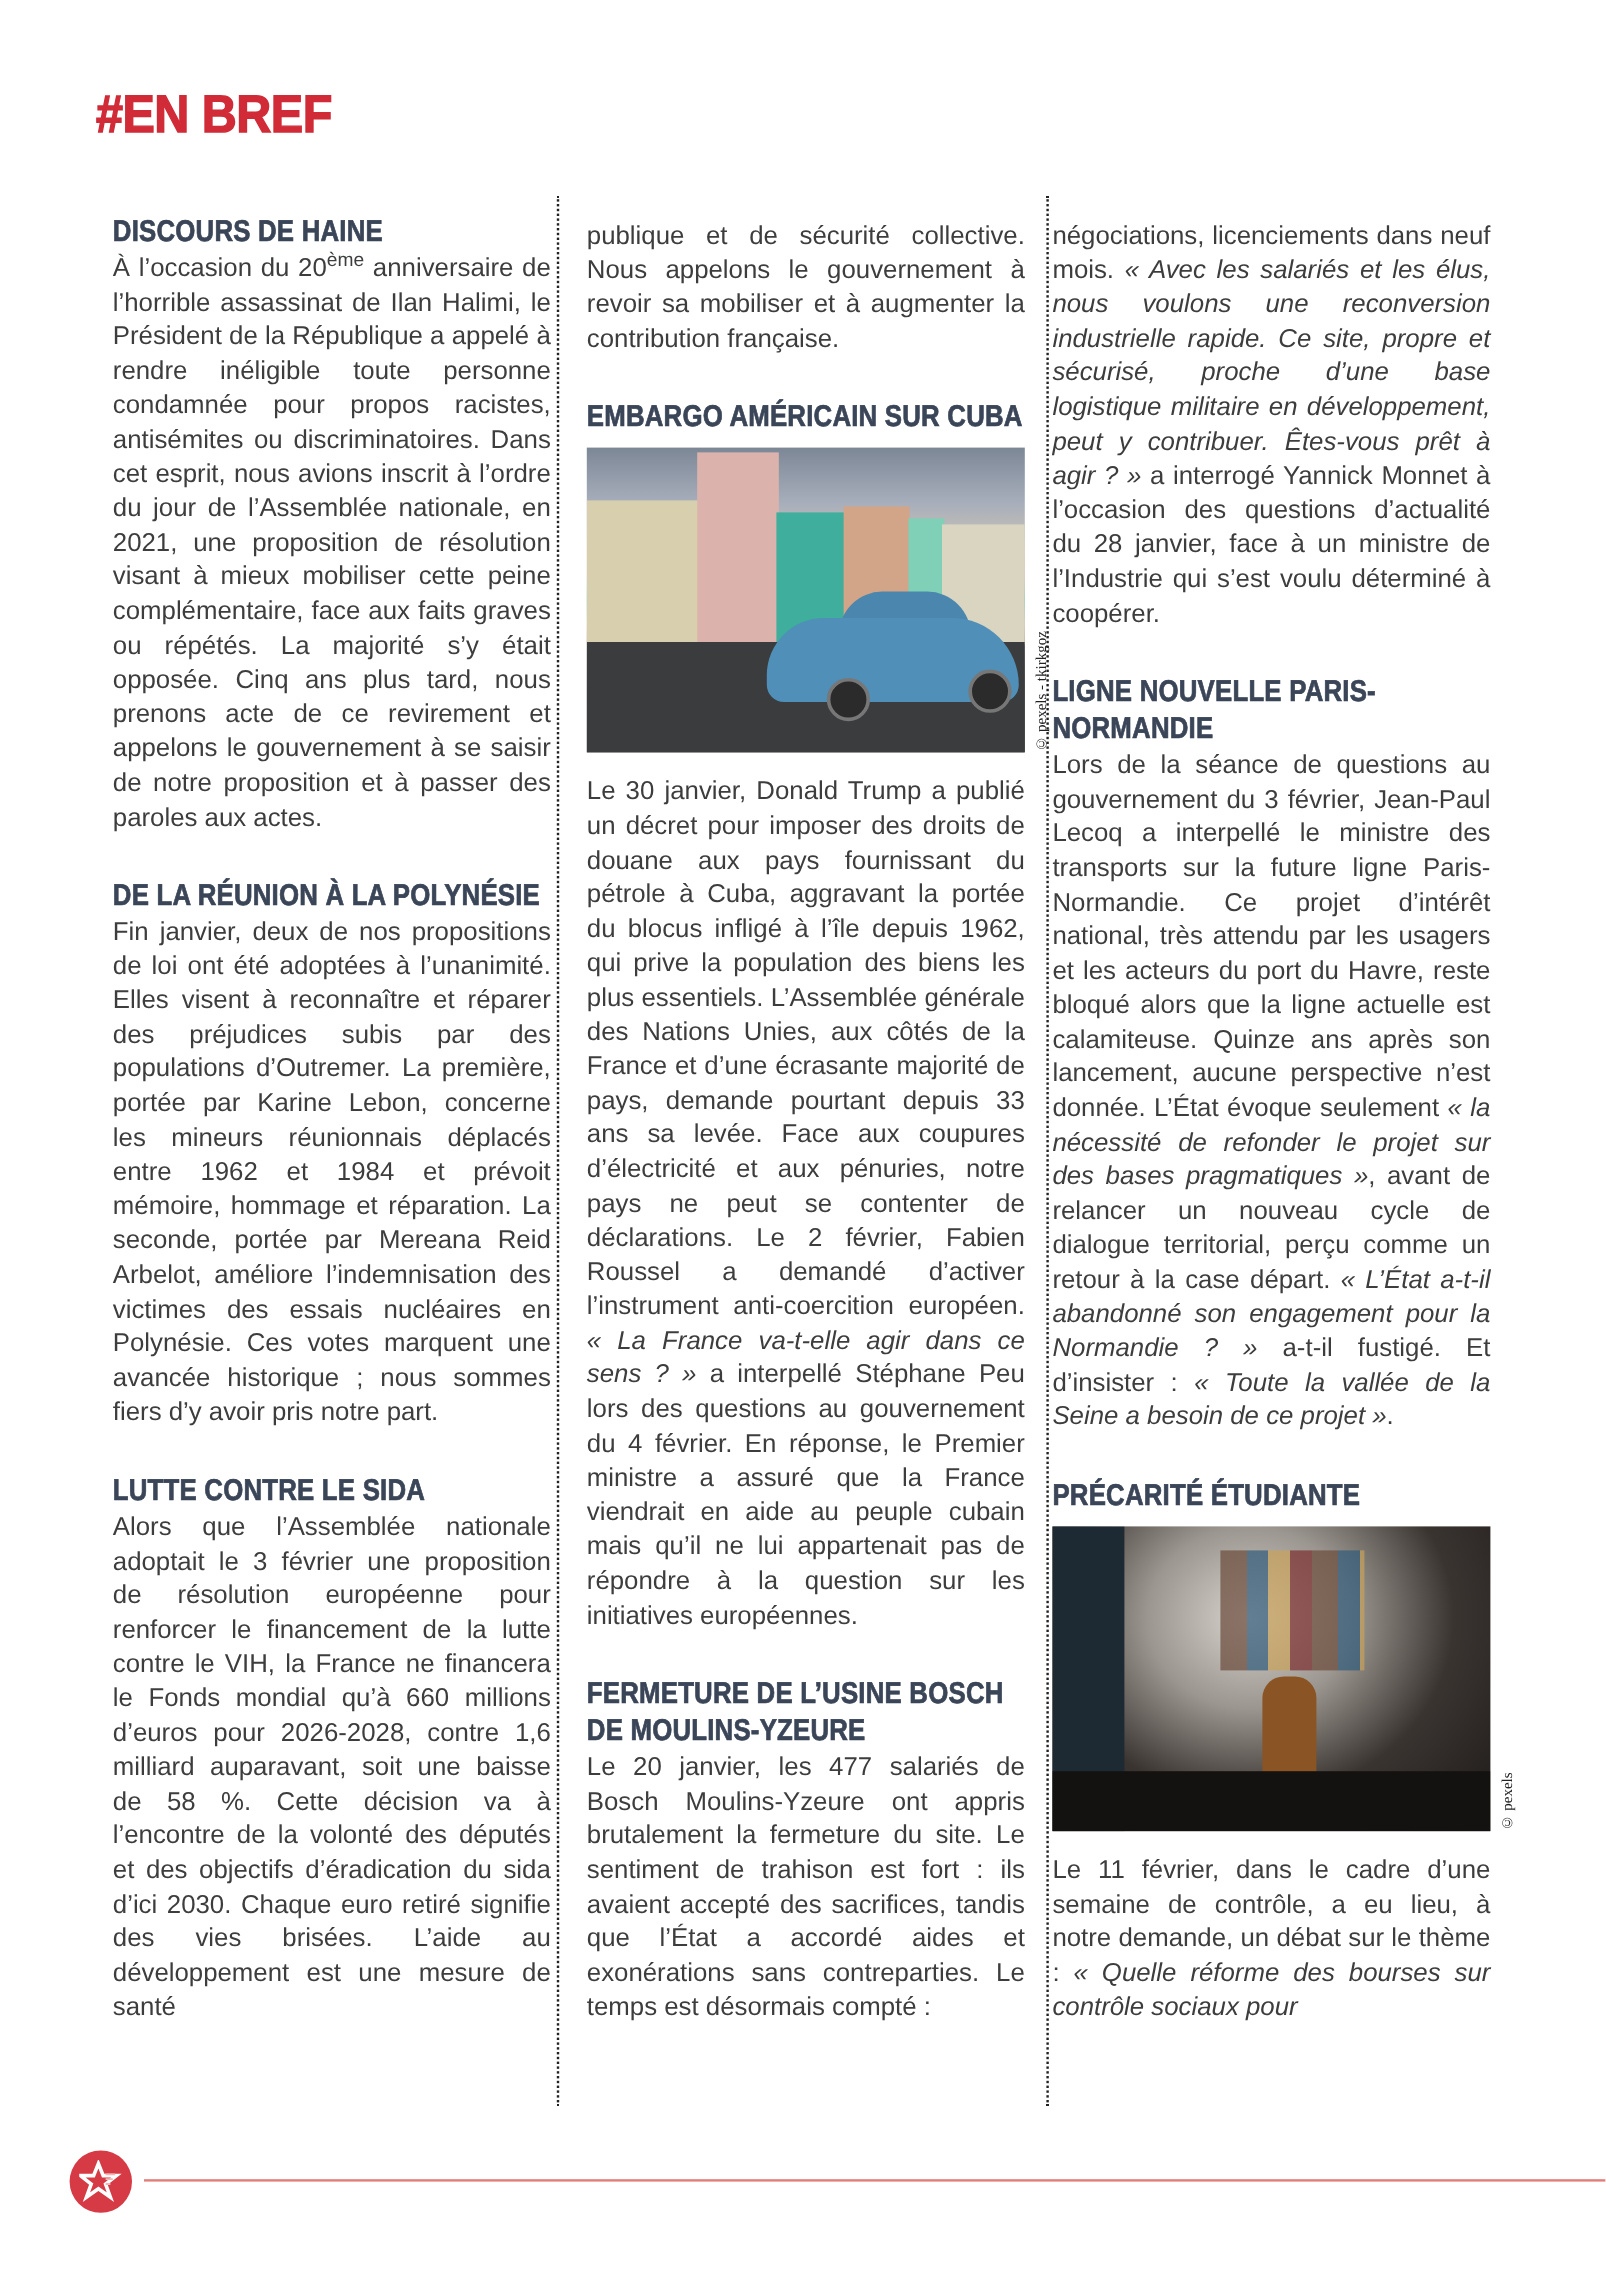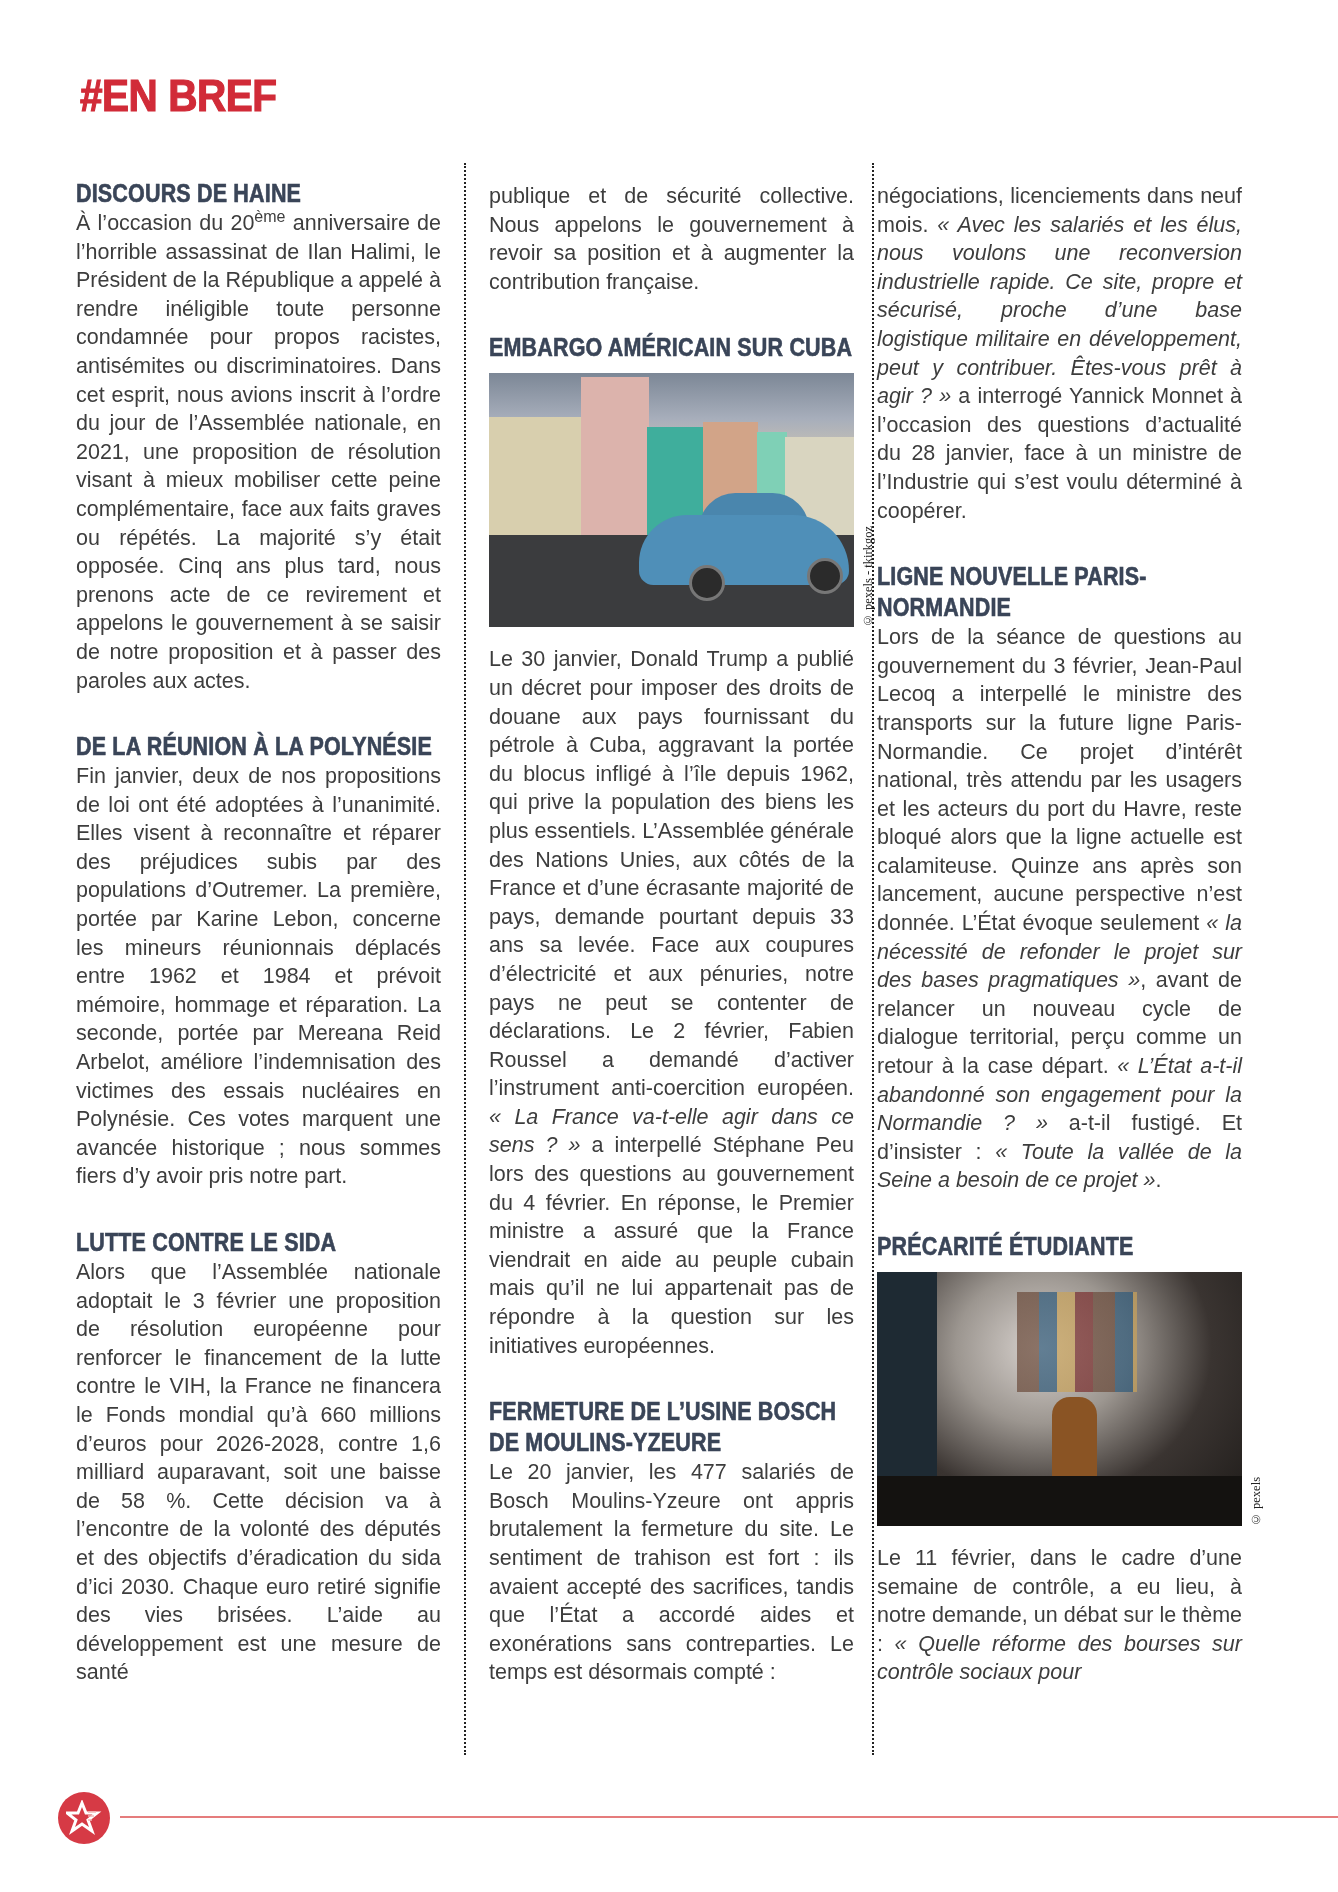--- a/index.html
+++ b/index.html
@@ -3,21 +3,21 @@
 <meta charset="utf-8">
 <style>
   html, body { margin: 0; padding: 0; background: #ffffff; }
   body { width: 1338px; height: 1892px; position: relative; overflow: hidden;
          font-family: "Liberation Sans", "DejaVu Sans", sans-serif; color: #3d3d3d; }
   .page-title { position: absolute; left: 80px; top: 74px; margin: 0;
          font-family: "Liberation Sans", sans-serif; font-weight: 900; font-size: 44px;
          letter-spacing: -0.5px; color: #d12b38; transform: scaleX(0.92); transform-origin: left top;
          line-height: 1; -webkit-text-stroke: 1.2px #d12b38; }
   .col { position: absolute; top: 178px; width: 365px; }
-  .col1 { left: 76px; }
+  .col1 { left: 94px; }
   .col2 { left: 489px; top: 182px; }
   .col3 { left: 877px; top: 182px; }
   .divider { position: absolute; top: 163px; height: 1592px; width: 0;
          border-left: 2.5px dotted #222; }
   .div1 { left: 464px; }
   .div2 { left: 872px; }
   .section-heading { margin: 0; font-family: "Liberation Sans", sans-serif; font-weight: 900;
          font-size: 25px; line-height: 31px; color: #3a4558; text-transform: uppercase;
          transform: scaleX(0.86); transform-origin: left top; width: 116%;
          -webkit-text-stroke: 0.6px #3a4558; letter-spacing: 0.2px; }
@@ -67,21 +67,21 @@
     <p class="body-text">Fin janvier, deux de nos propositions de loi ont été adoptées à l’unanimité. Elles visent à reconnaître et réparer des préjudices subis par des populations d’Outremer. La première, portée par Karine Lebon, concerne les mineurs réunionnais déplacés entre 1962 et 1984 et prévoit mémoire, hommage et réparation. La seconde, portée par Mereana Reid Arbelot, améliore l’indemnisation des victimes des essais nucléaires en Polynésie. Ces votes marquent une avancée historique ; nous sommes fiers d’y avoir pris notre part.</p>
   </section>
   <div class="gap"></div>
   <section>
     <h2 class="section-heading">LUTTE CONTRE LE SIDA</h2>
     <p class="body-text">Alors que l’Assemblée nationale adoptait le 3 février une proposition de résolution européenne pour renforcer le financement de la lutte contre le VIH, la France ne financera le Fonds mondial qu’à 660 millions d’euros pour 2026-2028, contre 1,6 milliard auparavant, soit une baisse de 58 %. Cette décision va à l’encontre de la volonté des députés et des objectifs d’éradication du sida d’ici 2030. Chaque euro retiré signifie des vies brisées. L’aide au développement est une mesure de santé</p>
   </section>
 </div>
 
 <div class="col col2">
-  <p class="body-text">publique et de sécurité collective. Nous appelons le gouvernement à revoir sa position et à augmenter la contribution française.</p>
+  <p class="body-text">publique et de sécurité collective. Nous appelons le gouvernement à revoir sa mobiliser et à augmenter la contribution française.</p>
   <div class="gap"></div>
   <section>
     <h2 class="section-heading">EMBARGO AMÉRICAIN SUR CUBA</h2>
     <div class="photo-wrap">
       <div class="photo photo-cuba" style="position:relative; overflow:hidden;" title="Rue de La Havane avec voiture américaine bleue ancienne">
         <div class="bldg" style="left:0;width:95px;height:120px;background:#d8cfae;"></div>
         <div class="bldg" style="left:92px;width:68px;height:160px;background:#dcb3ac;"></div>
         <div class="bldg" style="left:158px;width:58px;height:110px;background:#3fae9c;"></div>
         <div class="bldg" style="left:214px;width:55px;height:115px;background:#d2a488;"></div>
         <div class="bldg" style="left:268px;width:30px;height:105px;background:#7fd0b6;"></div>

